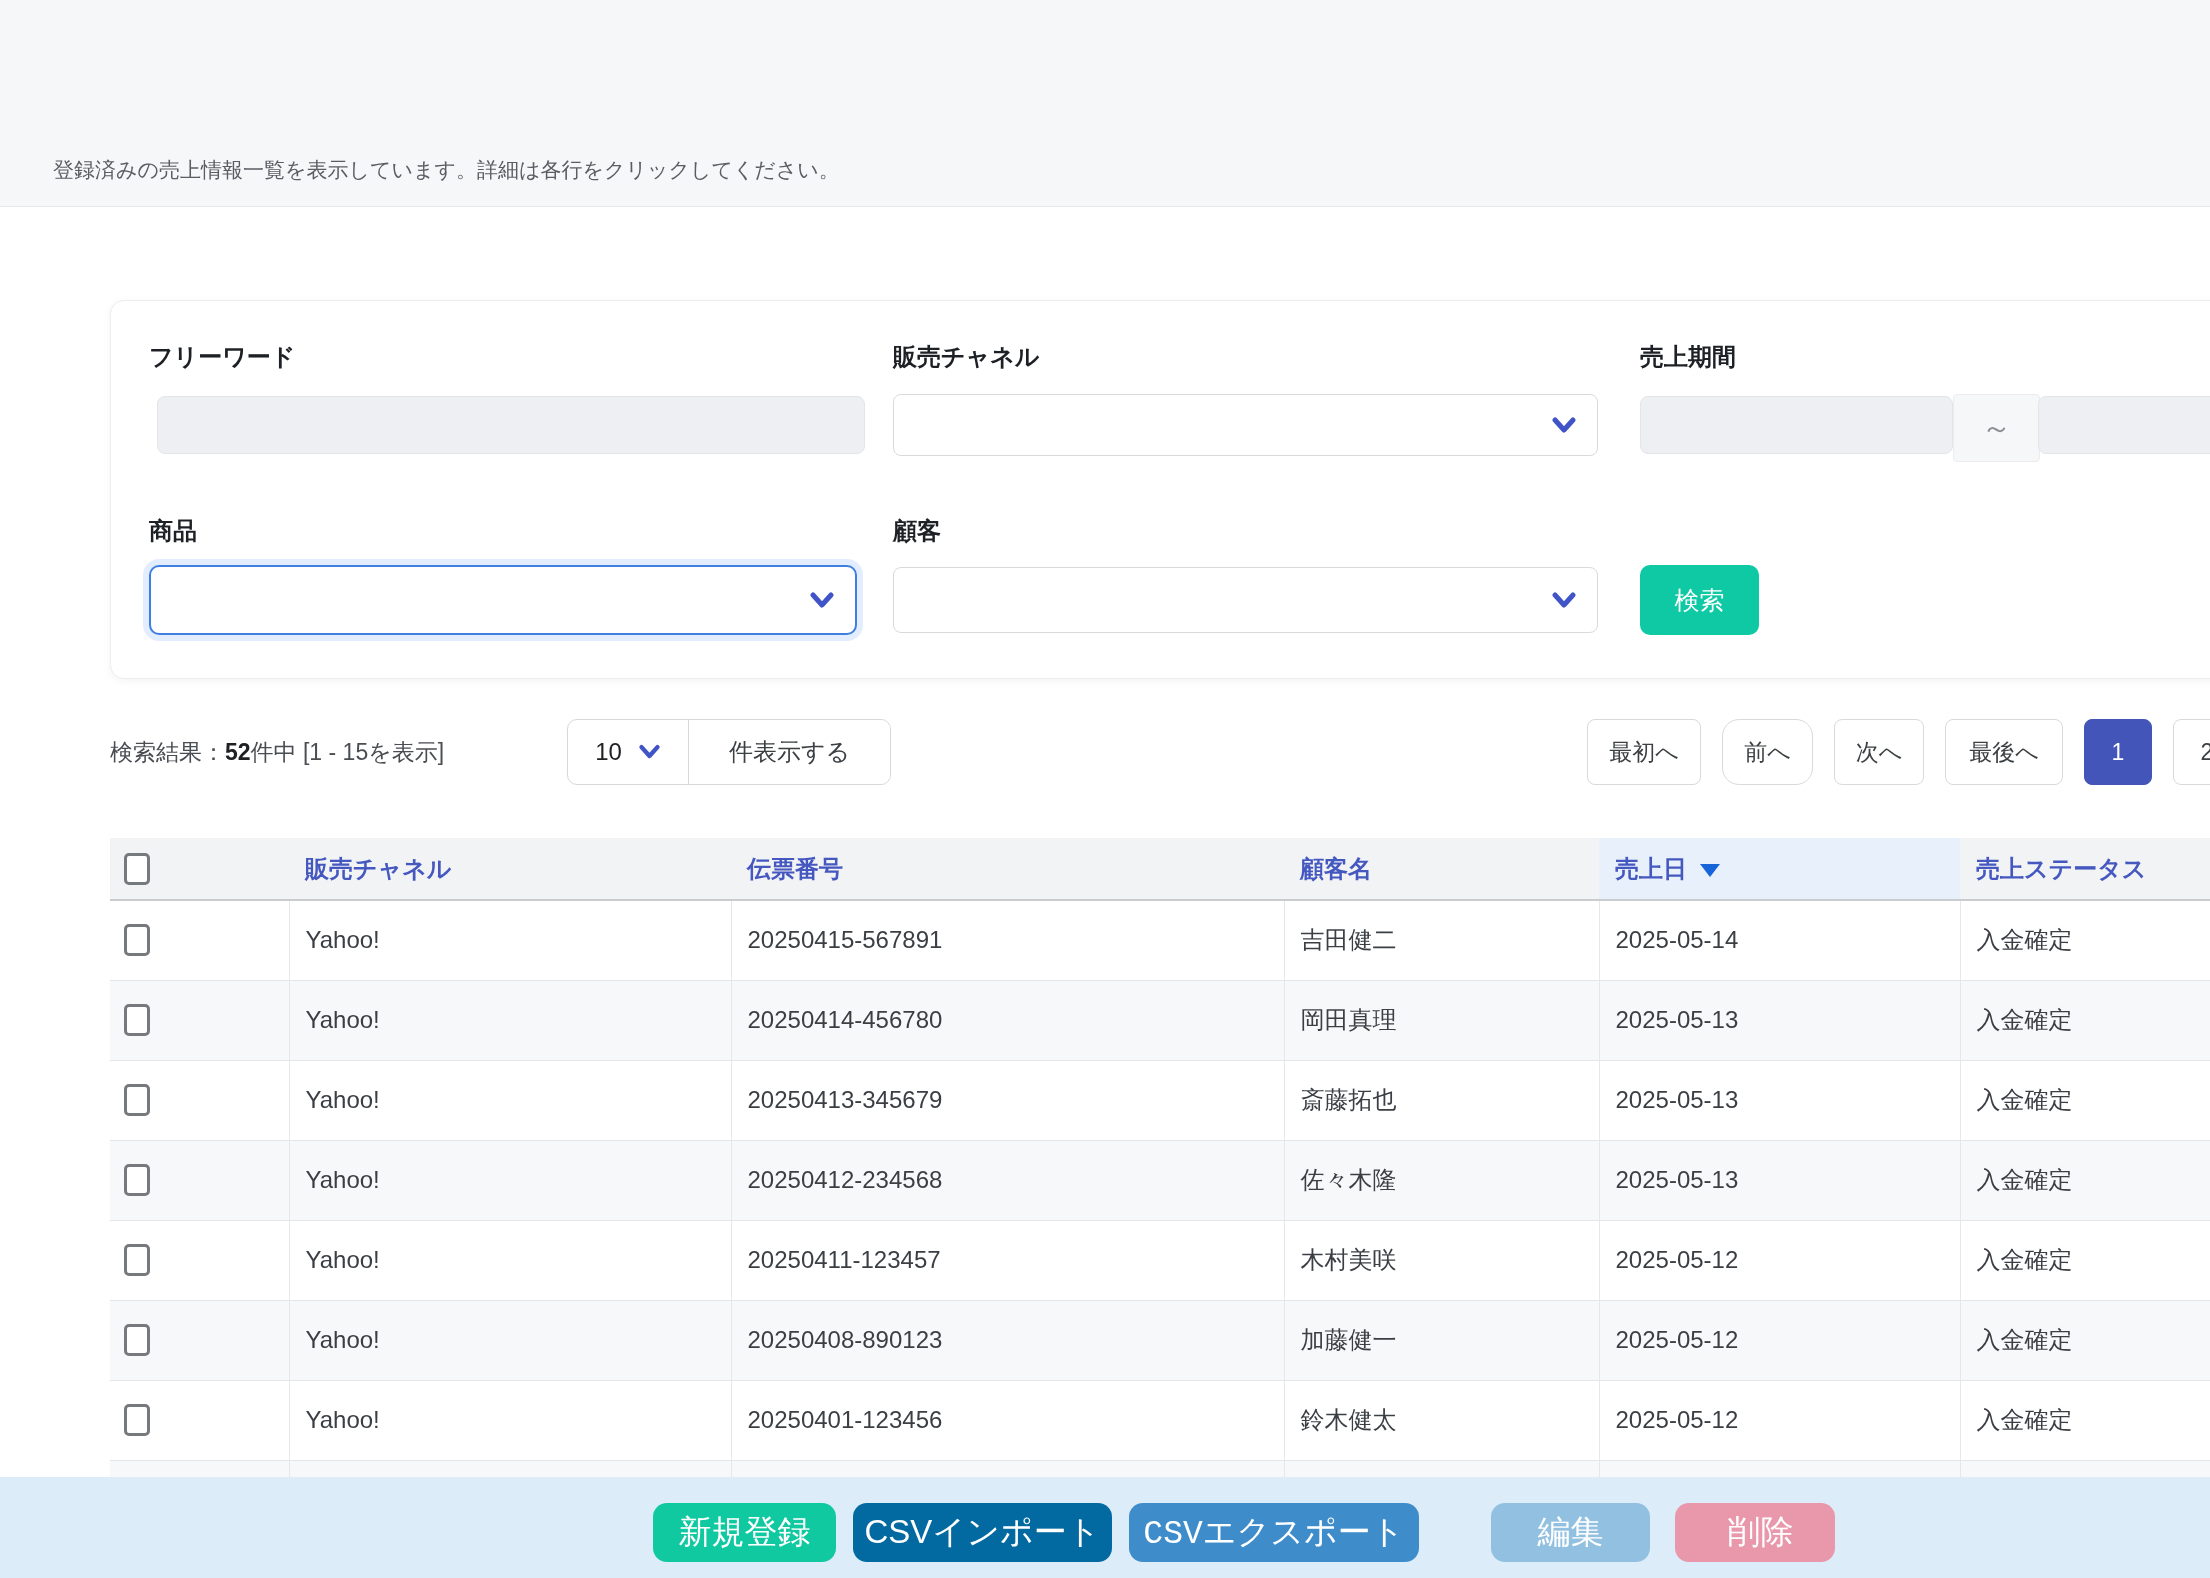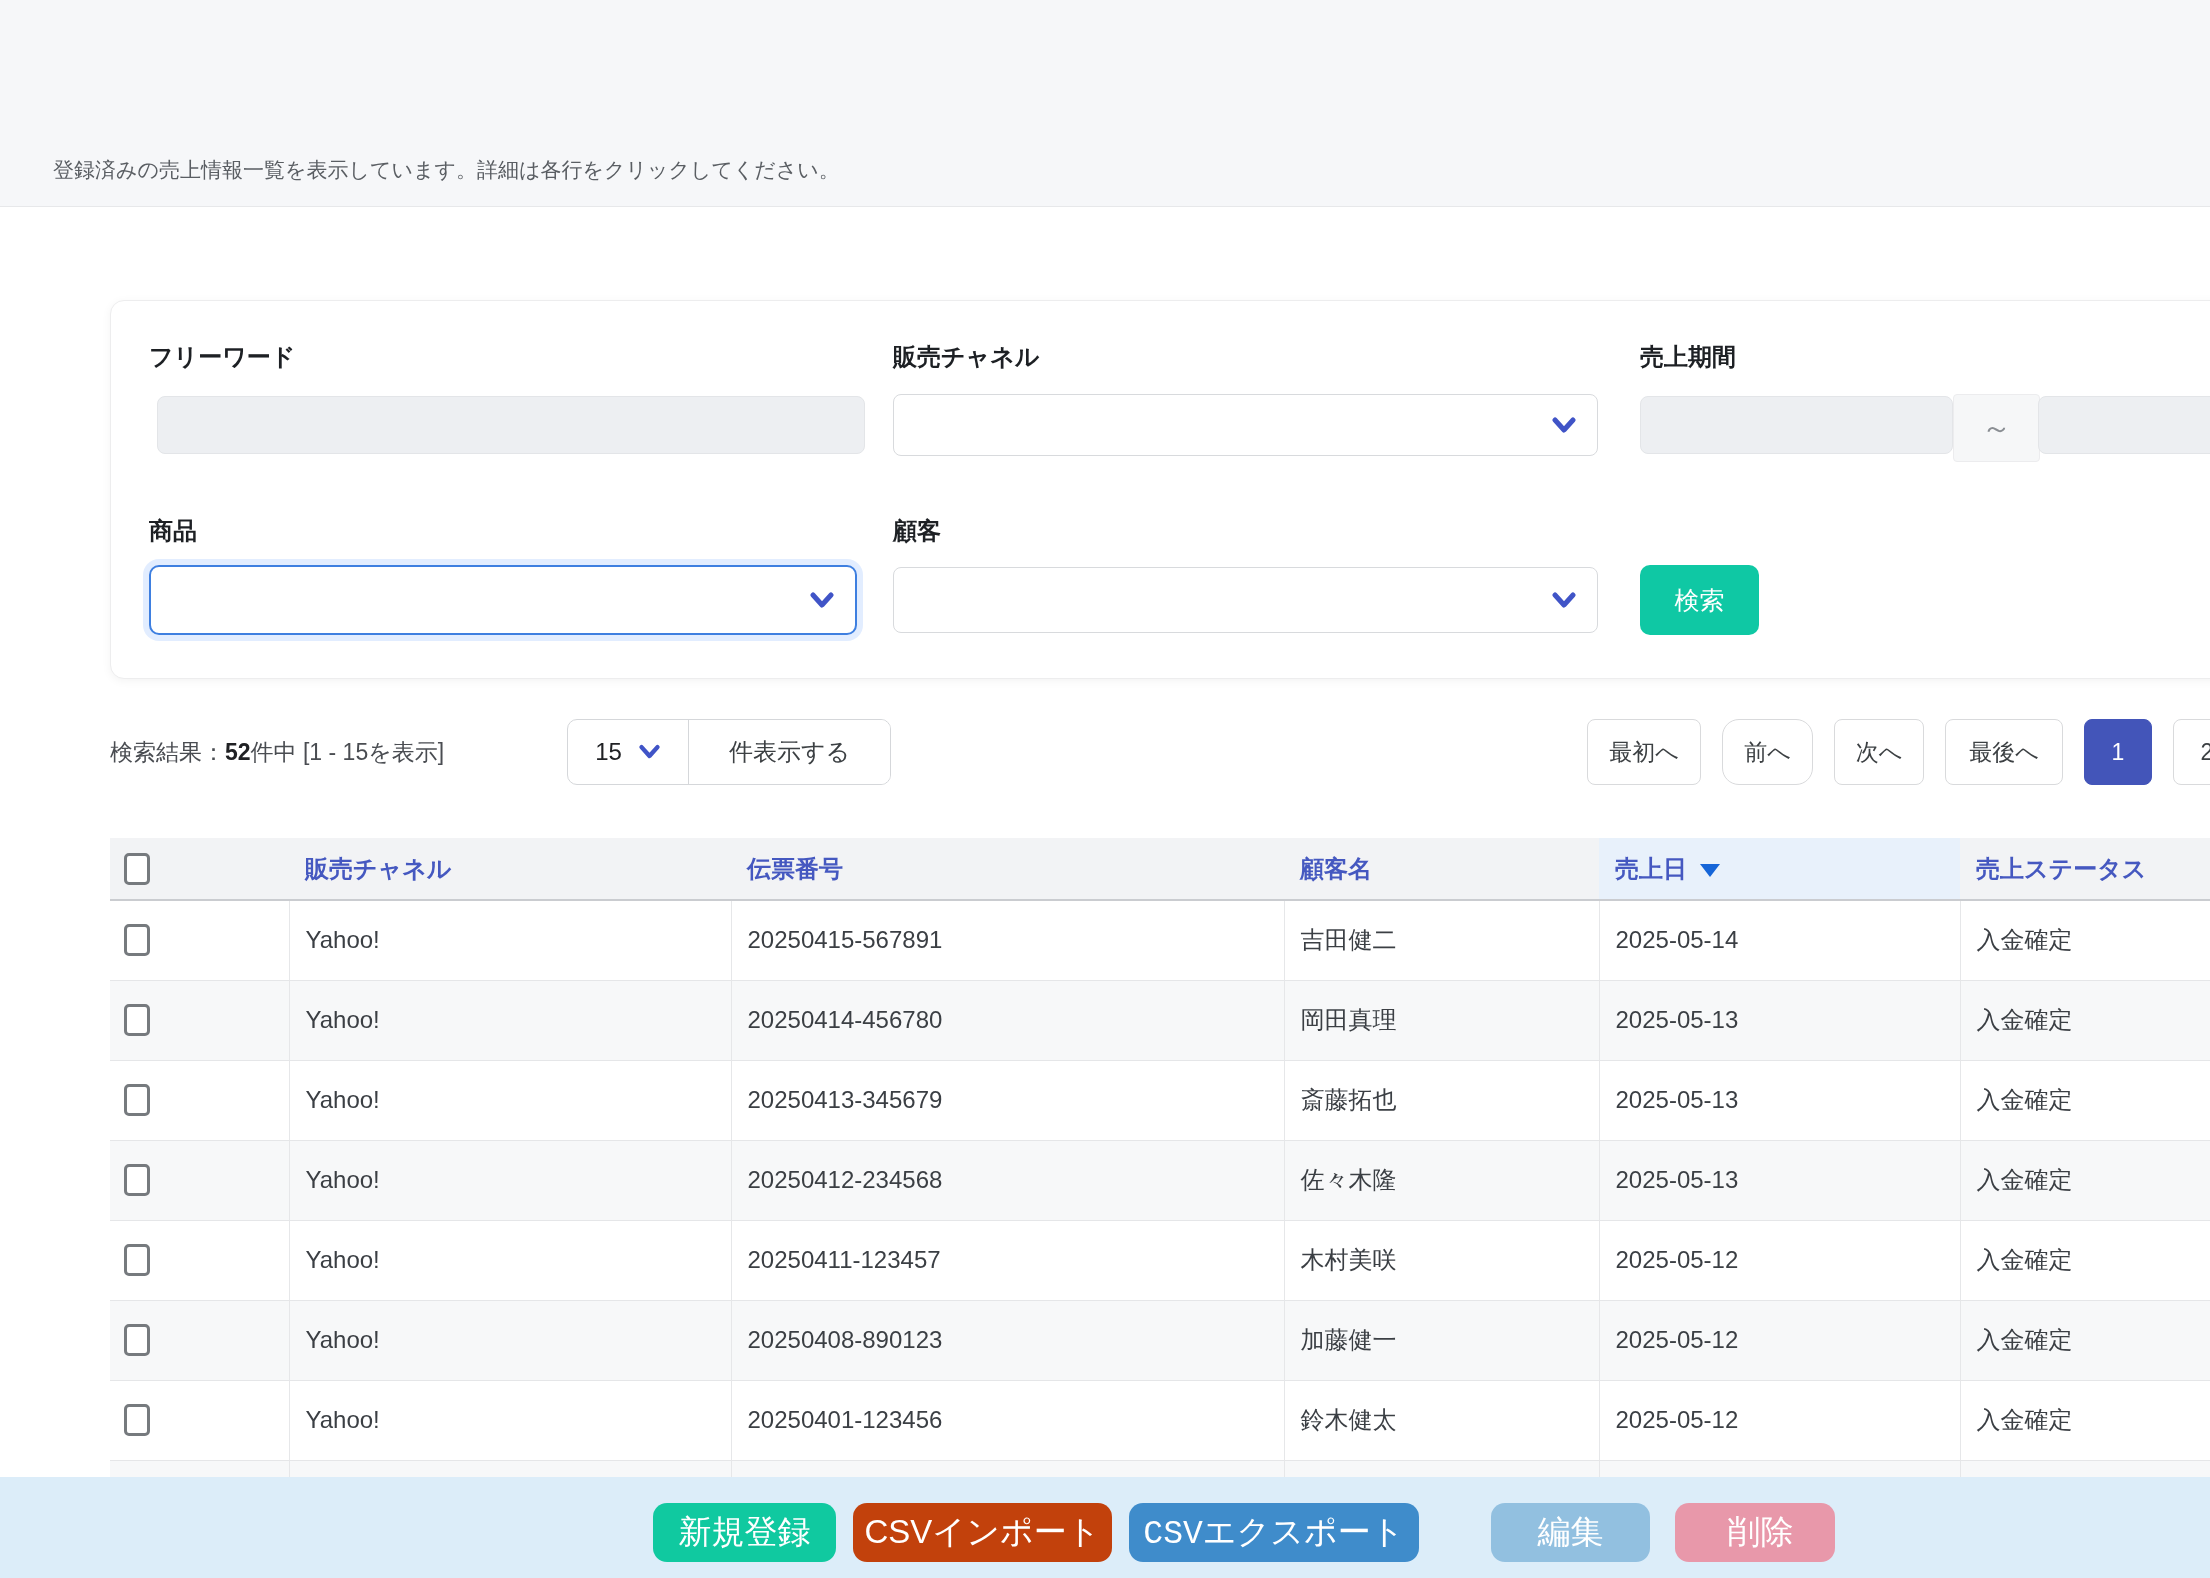--- a/index.html
+++ b/index.html
@@ -86,21 +86,21 @@
     display:inline-block;width:0;height:0;border-left:10px solid transparent;border-right:10px solid transparent;
     border-top:13px solid #1565d8;margin-left:13px;vertical-align:middle;
   }
   
   .footer-bar{position:absolute;left:0;top:1477px;width:2210px;height:101px;background:#dcedf9;z-index:5;}
   .ft-btn{
     position:absolute;top:26px;height:59px;border:none;border-radius:14px;color:#fff;
     font-family:inherit;font-size:33px;cursor:pointer;
   }
   .ft-create{left:653px;width:183px;background:#10c9a0;}
-  .ft-import{left:853px;width:259px;background:#c2410c;}
+  .ft-import{left:853px;width:259px;background:#0369a1;}
   .ft-export{left:1129px;width:290px;background:#3f8ccb;font-family:Liberation Mono, monospace;}
   .ft-edit{left:1491px;width:159px;background:#92c0e0;}
   .ft-delete{left:1675px;width:160px;background:#e898aa;padding-left:17px;}
   .chev{flex:none;}
 </style>
 </head>
 <body>
 
 <div class="page">
 
@@ -145,21 +145,21 @@
 
     <button class="search-btn">検索</button>
   </div>
 
   <div class="results-text">
     <span>検索結果：</span><b>52</b><span>件中 [1 - 15を表示]</span>
   </div>
 
   <div class="perpage">
     <div class="perpage-select">
-      <span class="pp-value">15</span>
+      <span class="pp-value">10</span>
       <svg class="chev" width="23" height="16" viewBox="0 0 26 17">
         <path d="M4 3 L13 13 L22 3" fill="none" stroke="#4054c7" stroke-width="5" stroke-linecap="round" stroke-linejoin="round"></path>
       </svg>
     </div>
     <button class="perpage-apply">件表示する</button>
   </div>
 
   <div class="pagination">
     <button class="pg-btn pg-first">最初へ</button>
     <button class="pg-btn pg-prev">前へ</button>

